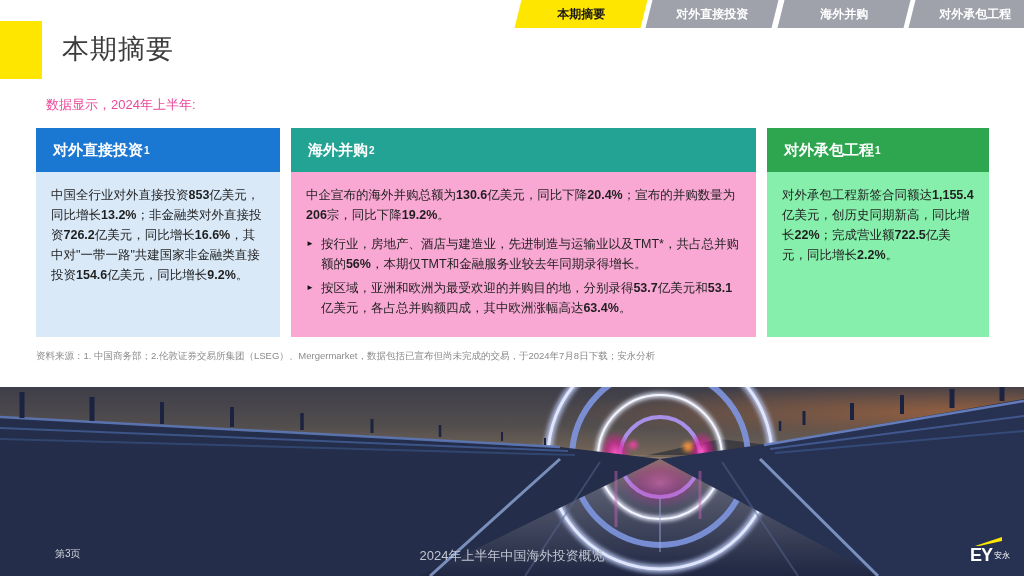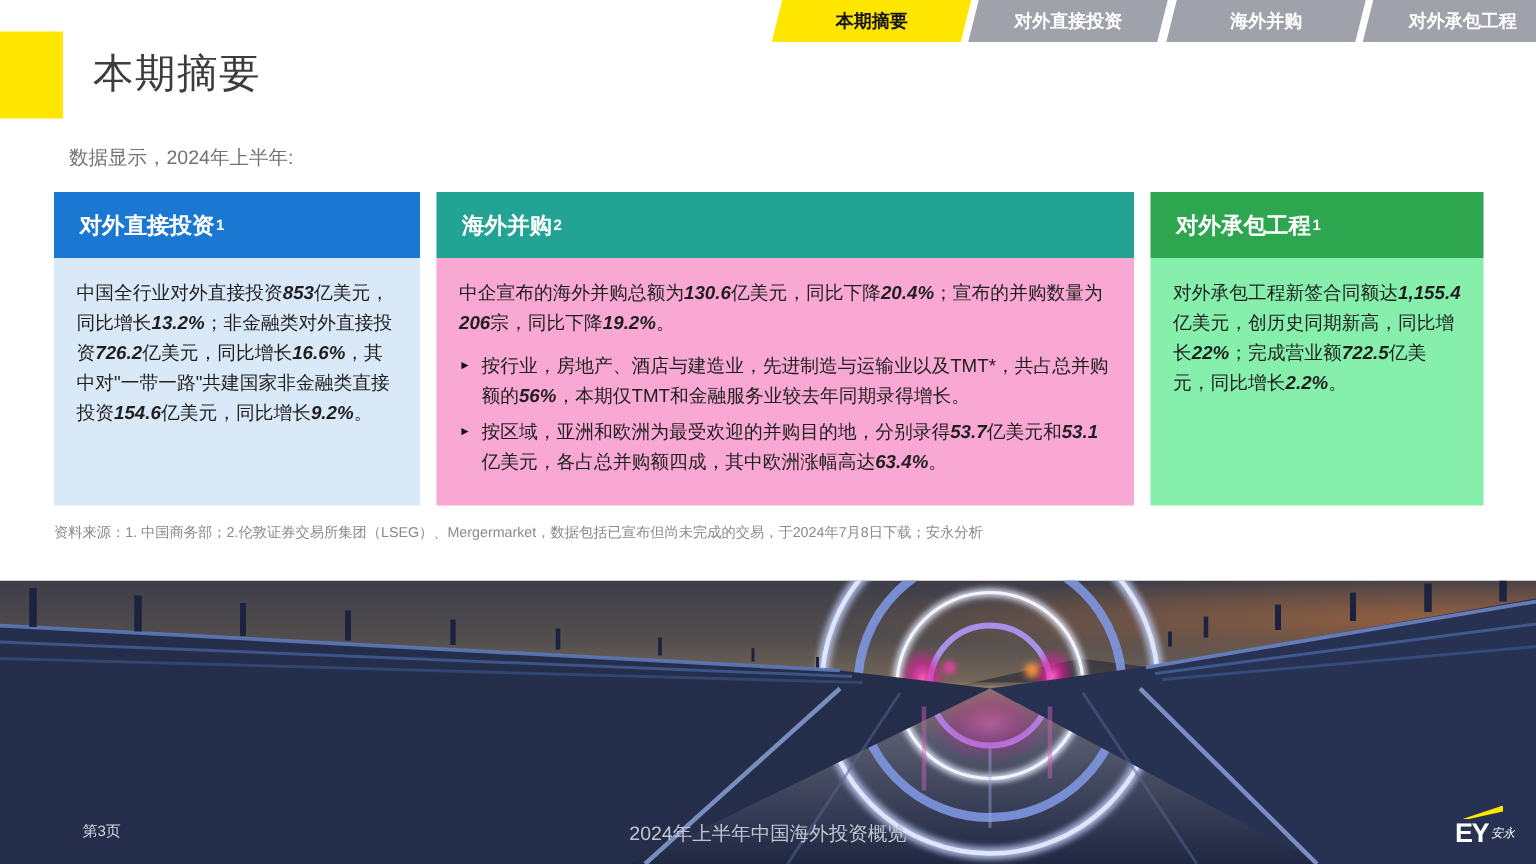--- a/index.html
+++ b/index.html
@@ -14,55 +14,55 @@
   .tab { flex:1; background:#9FA1AB; transform:skewX(-14deg); cursor:pointer; }
   .tab.active { background:#FFE600; }
   .tab span { display:block; transform:skewX(14deg); line-height:28px; text-align:center;
               font-size:12px; font-weight:700; color:#ffffff; }
   .tab.active span { color:#161616; }
 
   
   .corner-block { position:absolute; left:0; top:21px; width:42px; height:58px; background:#FFE600; }
   .page-title { position:absolute; left:62px; top:31px; font-size:27px; font-weight:400;
                 color:#3c3c3c; letter-spacing:1px; }
-  .subtitle { position:absolute; left:46px; top:96px; font-size:13px; color:#737373; }
+  .subtitle { position:absolute; left:46px; top:96px; font-size:13px; color:#ec4899; }
 
   
   .cards { position:absolute; left:36px; top:128px; display:flex; gap:11px; }
   .card { height:209px; display:flex; flex-direction:column; }
   .card-1 { width:244px; } .card-2 { width:465px; } .card-3 { width:222px; }
   .card-header { height:44px; display:flex; align-items:center; padding-left:17px;
                  color:#ffffff; font-size:15px; font-weight:700; }
   .card-header sup { font-size:10px; margin-left:1px; }
   .card-body { flex:1; padding:13px 15px 10px 15px; font-size:12.5px; line-height:20px; color:#1f1f1f; }
   .card-1 .card-header { background:#1A78D2; } .card-1 .card-body { background:#D9E9F8; }
   .card-2 .card-header { background:#23A394; } .card-2 .card-body { background:#f9a8d4; }
   .card-3 .card-header { background:#2EA650; } .card-3 .card-body { background:#86efac; }
-  .card-body b { font-weight:700;font-style:italic; }
+  .card-body b { font-weight:700; }
   .bullets { margin-top:9px; }
   .bullet { display:flex; margin-bottom:4px; }
   .bullet .marker { font-size:8px; line-height:20px; margin-right:7px; color:#111111; }
 
   
   .footnotes { position:absolute; left:36px; top:349px; font-size:9.5px; line-height:14px; color:#8a8a8a; }
 
   
   .photo { position:absolute; left:0; top:387px; width:1024px; height:189px; }
   .photo svg { display:block; width:100%; height:100%; }
 
   
   .footer-page  { position:absolute; left:55px;  top:547px; font-size:10px; color:#d4d7e0; z-index:5; }
   .footer-title { position:absolute; left:0; right:0; top:547px; text-align:center;
                   font-size:13px; color:#c2c6d2; z-index:5; }
   .logo { position:absolute; right:14px; top:537px; z-index:5; text-align:left; }
   .logo .beam { width:27px; height:9px; margin-left:5px; background:#FFE600;
                 clip-path:polygon(0 100%,100% 0,100% 45%,16% 100%); }
   .logo .row { display:flex; align-items:center; }
   .logo .ey { font-size:18px; font-weight:800; color:#ffffff; letter-spacing:-1px; line-height:18px; }
-  .logo .cn { font-size:8px; color:#ffffff; margin-left:2px; line-height:11px;font-style:italic; }
+  .logo .cn { font-size:8px; color:#ffffff; margin-left:2px; line-height:11px; }
 </style>
 </head>
 <body>
 
 <div class="tabbar">
   <div class="tab active">
     <span>本期摘要</span>
   </div>
   <div class="tab">
     <span>对外直接投资</span>

